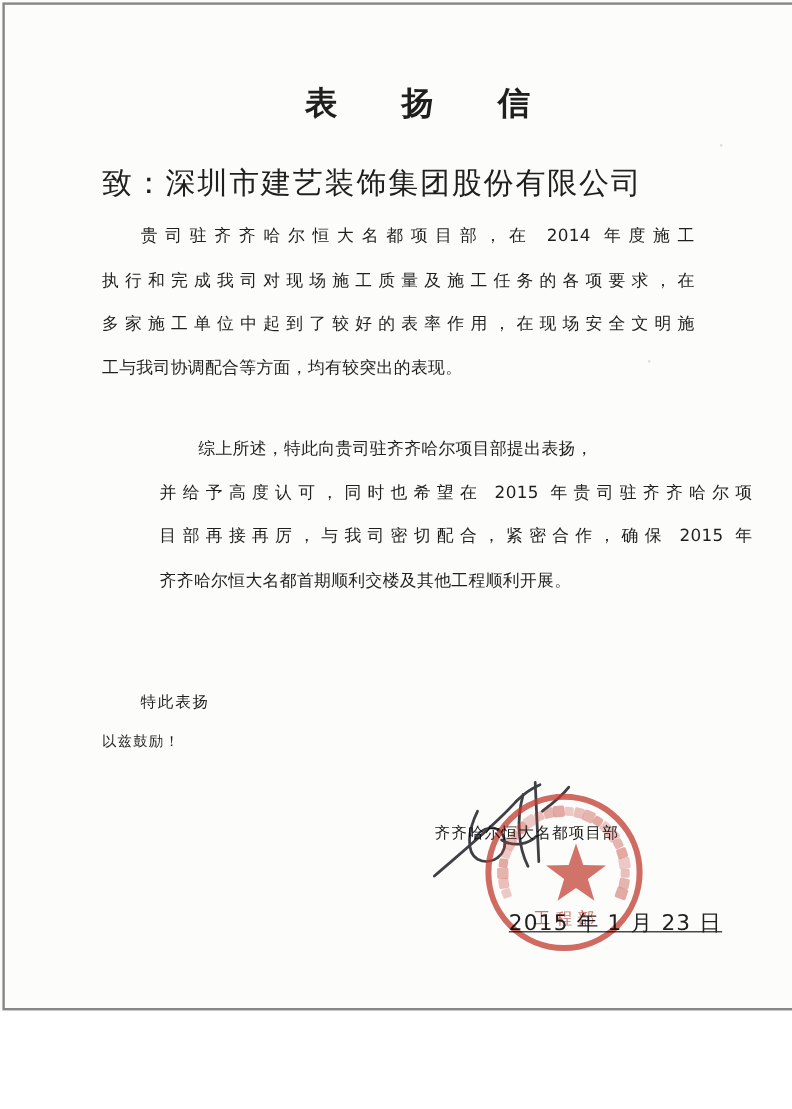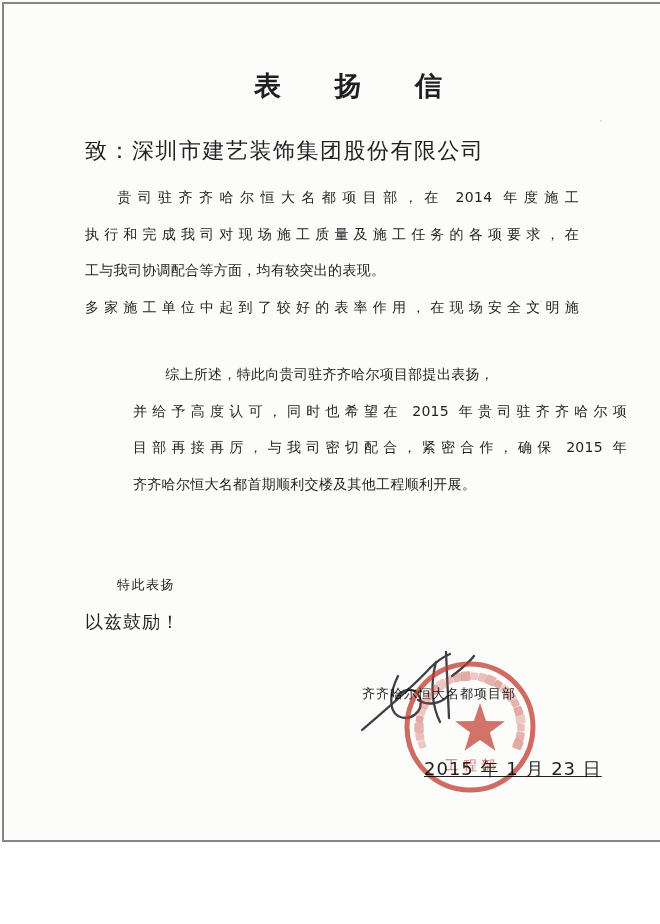--- a/index.html
+++ b/index.html
@@ -25,37 +25,37 @@
   }
   .speck{position:absolute;border-radius:50%;background:#b9b9b4;opacity:.5;}
 
   .title{
     position:absolute;top:68px;left:0;width:100%;
     text-align:center;padding-left:48px;box-sizing:border-box;
     font-size:27px;font-weight:bold;letter-spacing:22px;
   }
   .salutation{
     position:absolute;top:136px;left:85px;
-    font-size:22px;letter-spacing:1.5px;white-space:nowrap;
+    font-size:25px;letter-spacing:1.5px;white-space:nowrap;
   }
   .para{position:absolute;left:85px;width:494px;}
   .para1{top:179px;}
   .para2{top:356px;margin-left:48px;}
   .bline{
     width:494px;height:36.6px;line-height:36.6px;
     font-size:14px;letter-spacing:.3px;
     text-align:justify;text-align-last:justify;
     white-space:nowrap;overflow:visible;box-sizing:border-box;
   }
   .bline.indent{padding-left:2.3em;}
   .bline.endline{text-align-last:left;}
   .bline.short{text-align-last:left;}
 
   .closing1{position:absolute;top:576px;left:117px;font-size:13px;letter-spacing:1.5px;}
-  .closing2{position:absolute;top:610px;left:85px;font-size:18px;letter-spacing:1px;}
+  .closing2{position:absolute;top:610px;left:85px;font-size:12px;letter-spacing:1px;}
 
   .signer{
     position:absolute;top:685px;left:362px;
     font-size:13px;letter-spacing:1px;white-space:nowrap;
   }
   .dateline{
     position:absolute;top:757px;left:424px;
     font-size:18px;letter-spacing:1px;white-space:nowrap;text-decoration:underline;
   }
 
@@ -77,22 +77,22 @@
   <div class="speck" style="left:300px;top:870px;width:3px;height:2px;"></div>
   <div class="speck" style="left:600px;top:120px;width:2px;height:2px;"></div>
 
   <div class="title">表  扬  信</div>
 
   <div class="salutation">致：深圳市建艺装饰集团股份有限公司</div>
 
   <div class="para para1">
     <div class="bline indent">贵司驻齐齐哈尔恒大名都项目部，在 2014 年度施工</div>
     <div class="bline">执行和完成我司对现场施工质量及施工任务的各项要求，在</div>
+    <div class="bline">多家施工单位中起到了较好的表率作用，在现场安全文明施</div>
     <div class="bline endline">工与我司协调配合等方面，均有较突出的表现。</div>
-    <div class="bline">多家施工单位中起到了较好的表率作用，在现场安全文明施</div>
   </div>
 
   <div class="para para2">
     <div class="bline indent short">综上所述，特此向贵司驻齐齐哈尔项目部提出表扬，</div>
     <div class="bline">并给予高度认可，同时也希望在 2015 年贵司驻齐齐哈尔项</div>
     <div class="bline">目部再接再厉，与我司密切配合，紧密合作，确保 2015 年</div>
     <div class="bline endline">齐齐哈尔恒大名都首期顺利交楼及其他工程顺利开展。</div>
   </div>
 
   <div class="closing1">特此表扬</div>

